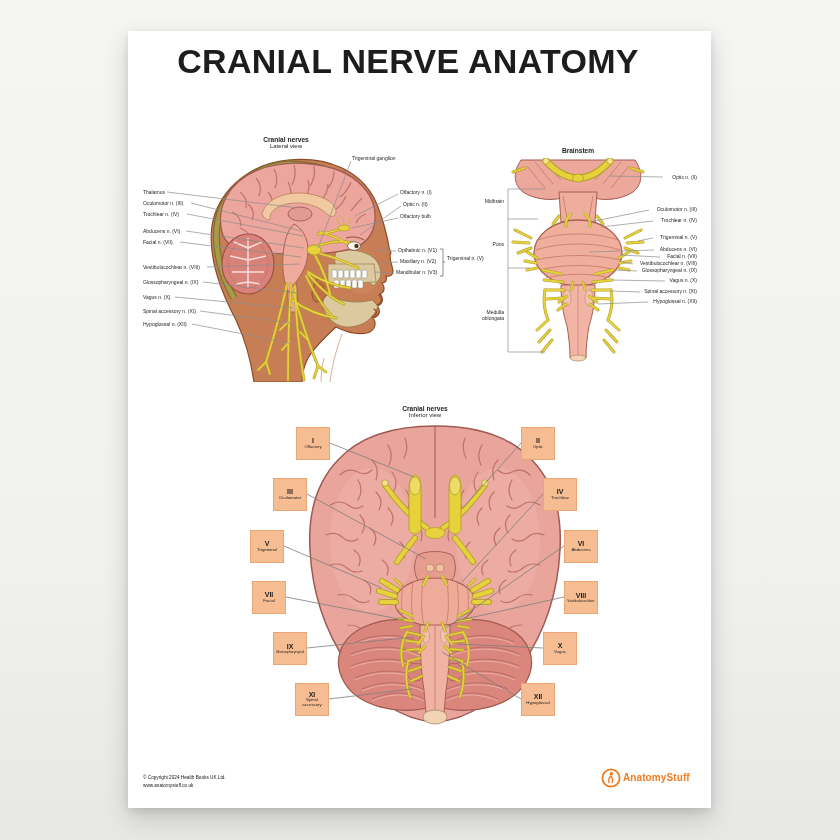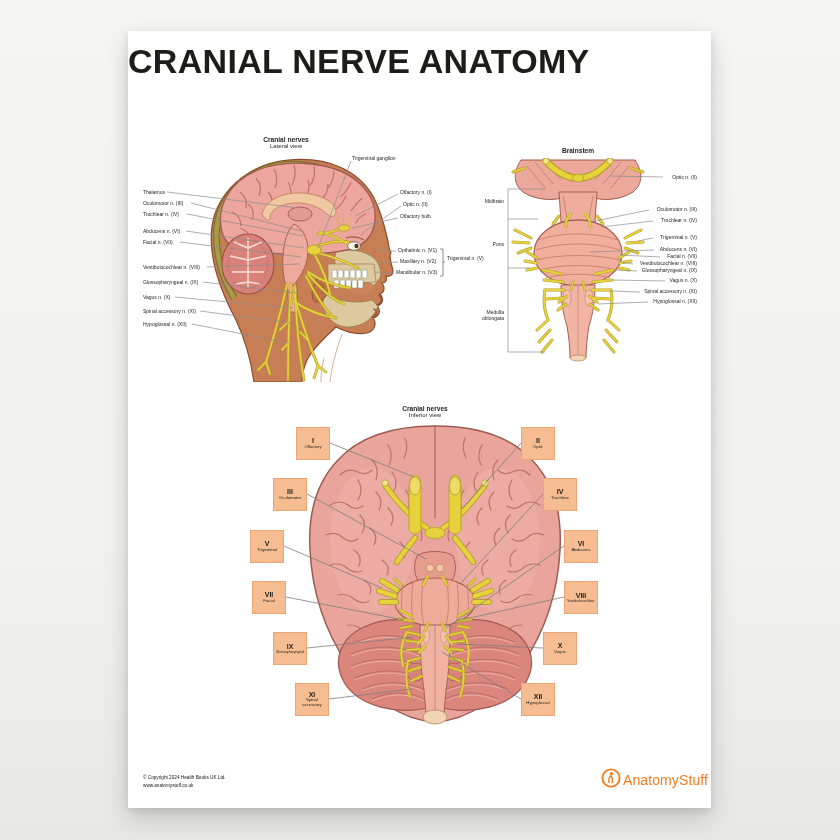--- a/index.html
+++ b/index.html
@@ -1,36 +1,36 @@
 <!DOCTYPE html>
 <html><head>
 <meta charset="utf-8">
 <style>
   html,body{margin:0;padding:0}
   body{background:#ececeb;font-family:"Liberation Sans","DejaVu Sans",sans-serif}
   .canvas{position:relative;width:840px;height:840px;background:linear-gradient(180deg,#f5f5f4 0%,#f1f1f0 65%,#e7e7e6 100%);overflow:hidden}
   .poster{position:absolute;left:128px;top:31px;width:583px;height:777px;background:#ffffff;
           box-shadow:0 10px 24px rgba(0,0,0,.16),0 3px 8px rgba(0,0,0,.10)}
-  .title{position:absolute;left:128px;top:42px;width:560px;text-align:left;
+  .title{position:absolute;left:128px;top:42px;width:560px;text-align:center;
          font-size:34px;font-weight:700;color:#1d1d1b;letter-spacing:.3px}
   .sec-head{position:absolute;text-align:center;color:#1e1e1e}
   .sec-head .t{font-size:6.6px;font-weight:700}
   .sec-head .s{font-size:6px}
   .lbl{position:absolute;font-size:5px;color:#262626;white-space:nowrap;line-height:1.2}
   .lbl.ra{text-align:right}
   .lbl.wrap{white-space:normal}
   .overlay{position:absolute;left:0;top:0;pointer-events:none}
   .artsvg{position:absolute}
   .nbox{position:absolute;width:34px;height:33px;background:#f6bd92;border:.5px solid #eaa674;
         box-sizing:border-box;display:flex;flex-direction:column;align-items:center;justify-content:center;text-align:center}
   .nb-num{font-size:7px;font-weight:700;color:#1f1f1f;line-height:1.1}
   .nb-name{font-size:4.3px;color:#1f1f1f;line-height:1.15;padding:0 1px}
   .nb-name.tight{font-size:3.5px}
   .copyright{position:absolute;left:143px;top:774px;font-size:4.7px;line-height:1.7;color:#141414}
-  .brand{position:absolute;left:623px;top:772px;font-size:14px;font-weight:400;color:#f07d22;letter-spacing:.1px}
+  .brand{position:absolute;left:623px;top:772px;font-size:10px;font-weight:700;color:#f07d22;letter-spacing:.1px}
 </style>
 </head>
 <body>
 
 <div class="canvas">
   <div class="poster"></div>
 
   <div class="title">CRANIAL NERVE ANATOMY</div>
 
   <div class="sec-head" style="left:246px;top:136px;width:80px">

